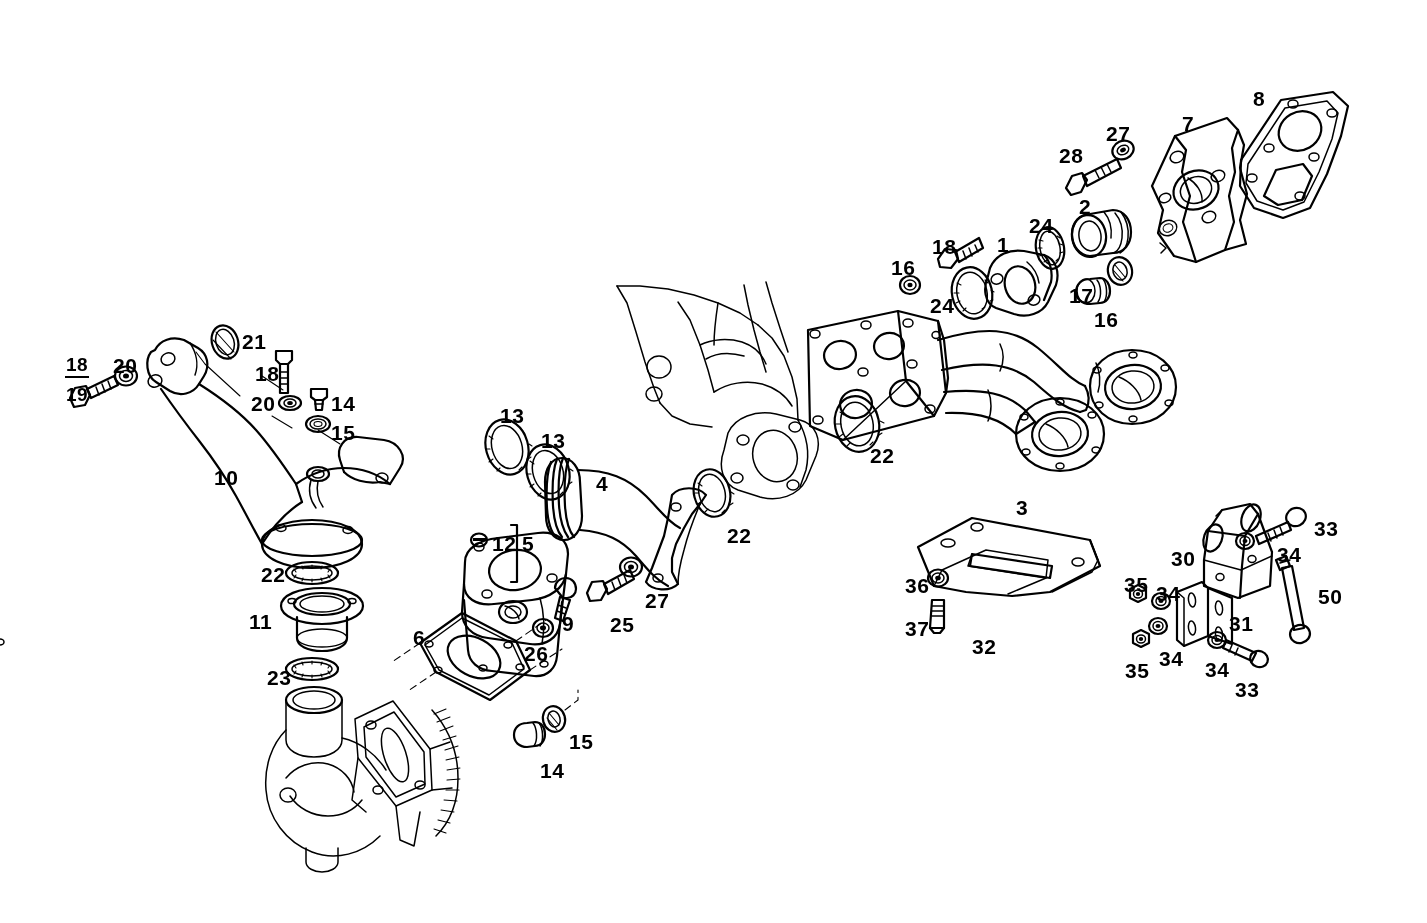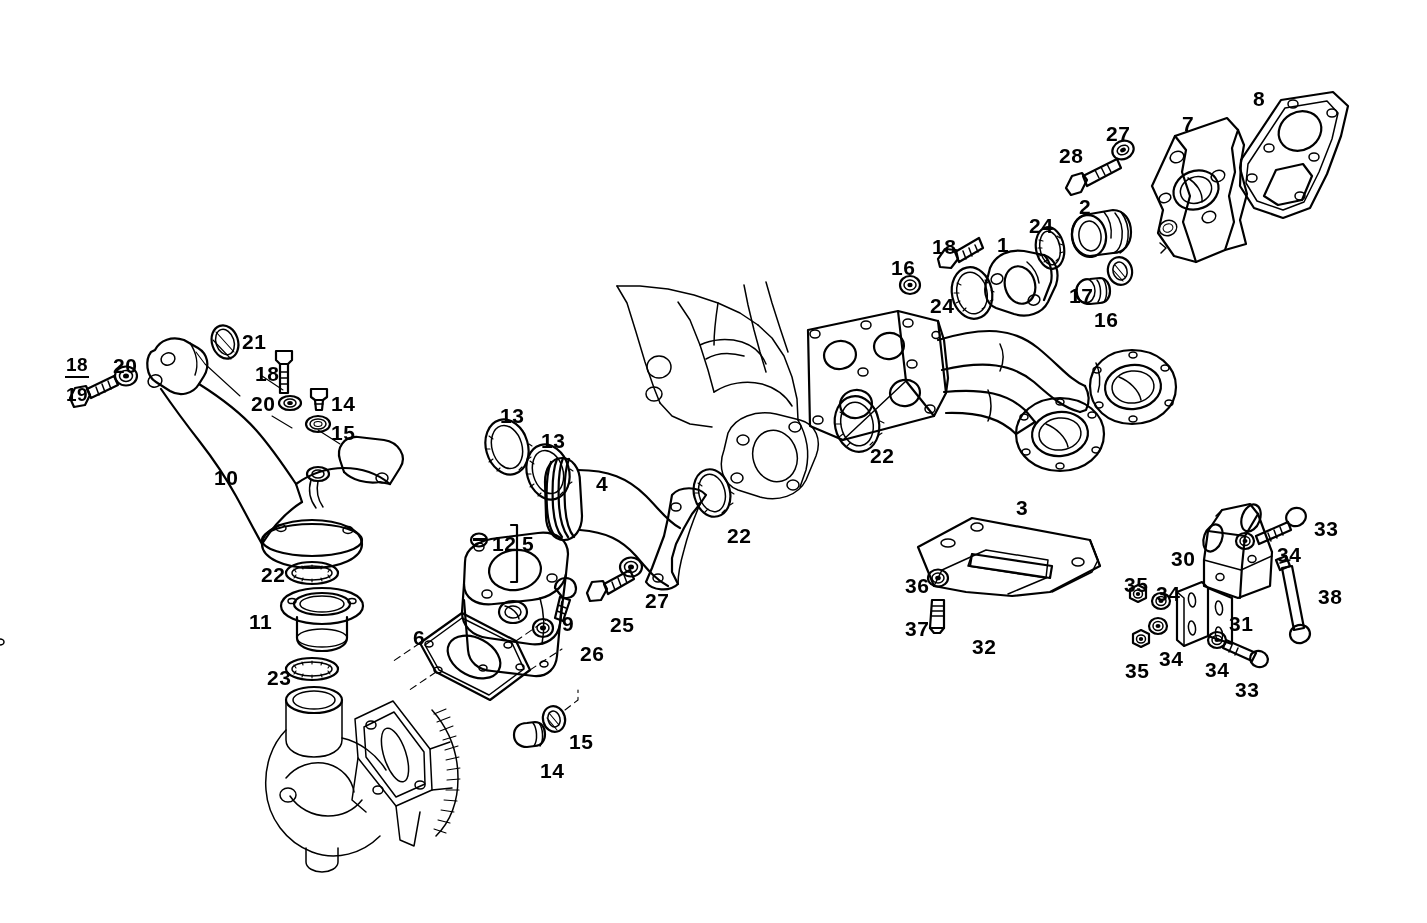--- a/index.html
+++ b/index.html
@@ -648,32 +648,32 @@
       <div class="callout" style="left: 249px; top: 611px;">11</div>
       <div class="callout" style="left: 267px; top: 667px;">23</div>
       <div class="callout" style="left: 500px; top: 405px;">13</div>
       <div class="callout" style="left: 541px; top: 430px;">13</div>
       <div class="callout" style="left: 596px; top: 473px;">4</div>
       <div class="callout" style="left: 727px; top: 525px;">22</div>
       <div class="callout" style="left: 492px; top: 533px;">12</div>
       <div class="callout" style="left: 522px; top: 533px;">5</div>
       <div class="callout" style="left: 413px; top: 627px;">6</div>
       <div class="callout" style="left: 562px; top: 613px;">9</div>
-      <div class="callout" style="left: 580px; top: 643px;">26</div>
+      <div class="callout" style="left: 524px; top: 643px;">26</div>
       <div class="callout" style="left: 610px; top: 614px;">25</div>
       <div class="callout" style="left: 645px; top: 590px;">27</div>
       <div class="callout" style="left: 540px; top: 760px;">14</div>
       <div class="callout" style="left: 569px; top: 731px;">15</div>
       <div class="callout" style="left: 905px; top: 575px;">36</div>
       <div class="callout" style="left: 905px; top: 618px;">37</div>
       <div class="callout" style="left: 972px; top: 636px;">32</div>
       <div class="callout" style="left: 1171px; top: 532px; margin-top: 16px;">30</div>
       <div class="callout" style="left: 1314px; top: 518px;">33</div>
       <div class="callout" style="left: 1277px; top: 544px;">34</div>
-      <div class="callout" style="left: 1318px; top: 586px;">38</div>
+      <div class="callout" style="left: 1318px; top: 586px;">50</div>
       <div class="callout" style="left: 1124px; top: 574px;">35</div>
       <div class="callout" style="left: 1156px; top: 583px;">34</div>
       <div class="callout" style="left: 1229px; top: 613px;">31</div>
       <div class="callout" style="left: 1125px; top: 660px;">35</div>
       <div class="callout" style="left: 1159px; top: 648px;">34</div>
       <div class="callout" style="left: 1205px; top: 659px;">34</div>
       <div class="callout" style="left: 1235px; top: 679px;">33</div>
     </div>
 
 </div>

